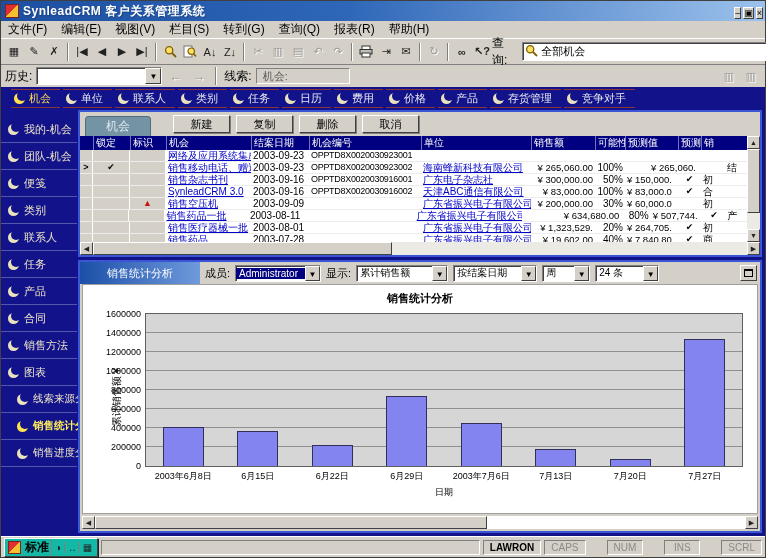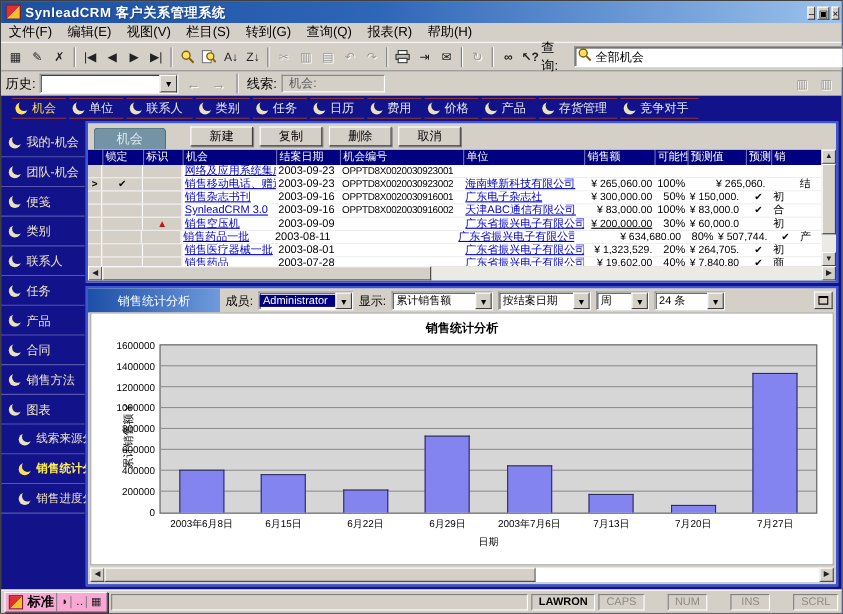--- a/index.html
+++ b/index.html
@@ -131,21 +131,21 @@
   .bar { position:absolute; bottom:0; background:#8484F0; border:1px solid #30305A; border-bottom:none; z-index:2; }
   .xtick { position:absolute; top:calc(100% + 4px); text-align:center; font-size:9px; white-space:nowrap; }
   .x-axis-label { position:absolute; top:calc(100% + 20px); left:0; right:0; text-align:center; font-size:9px; }
   .y-axis-label { position:absolute; left:-56px; top:50%; transform:rotate(-90deg) translateX(0); transform-origin:center;
     font-size:10px; white-space:nowrap; width:110px; text-align:center; margin-left:-28px; }
   .tooltip { position:absolute; left:35%; top:64%; background:#fff; border:1px solid #000; padding:2px 6px;
     font-size:10px; line-height:13px; white-space:nowrap; z-index:5; }
 
   
   .statusbar { height:21px; background:#D4D0C8; border-top:1px solid #fff; display:flex; align-items:center; padding:0 3px; gap:3px; }
-  .ime-box { height:19px; display:flex; align-items:center; gap:2px; padding:0 3px; background:#f9a8d4;
+  .ime-box { height:19px; display:flex; align-items:center; gap:2px; padding:0 3px; background:#14b8a6;
     border:1px solid; border-color:#fff #404040 #404040 #fff; box-shadow:1px 1px 0 #202020; }
   .ime-logo { width:13px; height:13px; background:linear-gradient(135deg,#E03030 0 50%,#F5C030 50% 100%); border:1px solid #802020; }
   .ime-mode { font-size:12px; font-weight:bold; padding:0 2px; border-right:1px solid #808080; }
   .ime-ic { font-size:10px; padding:0 2px; color:#222; border-right:1px solid #808080; }
   .ime-ic:last-child { border-right:none; }
   .st-fill { flex:1; height:15px; border:1px solid; border-color:#808080 #fff #fff #808080; }
   .st-cell { height:15px; border:1px solid; border-color:#808080 #fff #fff #808080; font-size:10px;
     padding:1px 6px; white-space:nowrap; }
   .st-user { font-weight:bold; min-width:52px; text-align:center; }
   .st-ind { color:#8C8A84; min-width:36px; text-align:center; }
@@ -438,21 +438,21 @@
                     <span class="c " style="width: 22px;">合</span>
                   </div>
                   <div class="g-row">
                     <span class="c mark fixedcol" style="width: 13px;"></span>
                     <span class="c fixedcol chk" style="width: 37px;"></span>
                     <span class="c fixedcol flag" style="width: 36px;">▲</span>
                     <span class="c link" style="width: 85px;">销售空压机</span>
                     <span class="c " style="width: 58px;">2003-09-09</span>
                     <span class="c num" style="width: 112px;"></span>
                     <span class="c link" style="width: 110px;">广东省振兴电子有限公司</span>
-                    <span class="c r money" style="width: 64px; text-decoration: underline;">¥ 200,000.00</span>
+                    <span class="c r money" style="width: 64px;">¥ 200,000.00</span>
                     <span class="c r" style="width: 30px;">30%</span>
                     <span class="c money" style="width: 53px;">¥ 60,000.0</span>
                     <span class="c chk" style="width: 23px;"></span>
                     <span class="c " style="width: 22px;">初</span>
                   </div>
                   <div class="g-row">
                     <span class="c mark fixedcol" style="width: 13px;"></span>
                     <span class="c fixedcol chk" style="width: 37px;"></span>
                     <span class="c fixedcol flag" style="width: 36px;"></span>
                     <span class="c link" style="width: 85px;">销售药品一批</span>

